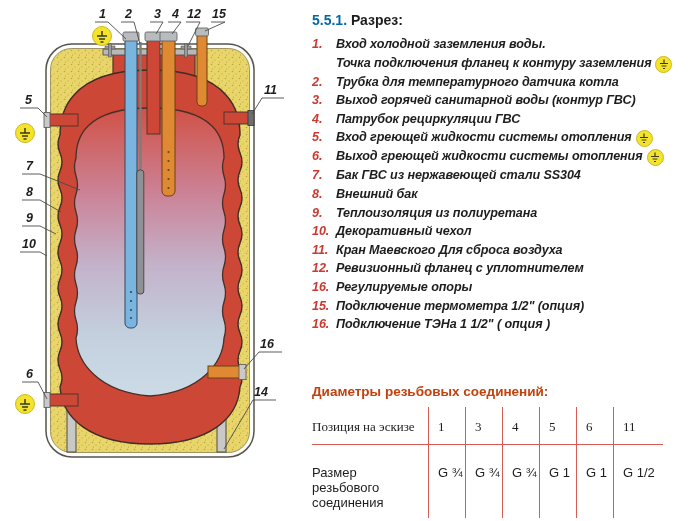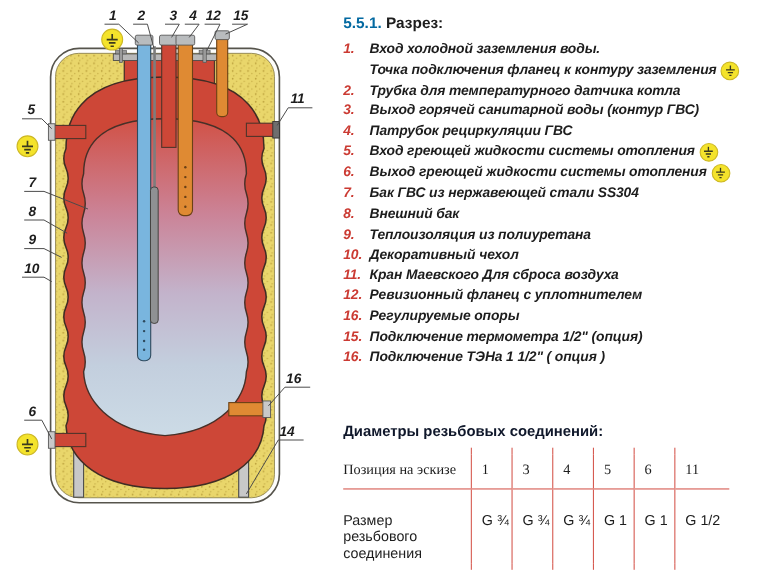--- a/index.html
+++ b/index.html
@@ -14,21 +14,21 @@
   .parts{font-size:12.6px;font-weight:bold;font-style:italic;line-height:18.6px;letter-spacing:-0.1px;}
   .item{display:flex;}
   .item .no{color:#cb3a32;width:24px;flex:0 0 24px;}
   .item .tx{flex:1;}
   .cont{margin-left:24px;}
   .ground{
     display:inline-flex;align-items:center;justify-content:center;
     width:15px;height:15px;border-radius:50%;background:#f4e32b;border:1px solid #cdb824;
     vertical-align:-3px;margin-left:4px;
   }
-  .tbl-title{color:#0f172a;font-size:13.5px;font-weight:bold;margin:14px 0 0 0;}
+  .tbl-title{color:#c2410c;font-size:13.5px;font-weight:bold;margin:14px 0 0 0;}
   table.tbl{border-collapse:collapse;font-size:13px;margin-top:8px;}
   table.tbl th{font-weight:normal;text-align:left;width:112px;padding:0 4px 0 0;}
   table.tbl td{border-left:1.4px solid #d65b52;padding:0 0 0 9px;min-width:27px;}  table.tbl td.wL{min-width:40px;}
   table.tbl tr.r1 th, table.tbl tr.r1 td{border-bottom:1.6px solid #d65b52;padding-top:6px;padding-bottom:9px;font-family:Liberation Serif, serif;}
   table.tbl tr.r2 th, table.tbl tr.r2 td{padding-top:20px;padding-bottom:2px;vertical-align:top;}
   table.tbl tr.sp td{height:6px;padding:0;}
   table.tbl tr.sp th{padding:0;}
 </style>
 </head>
 <body>

